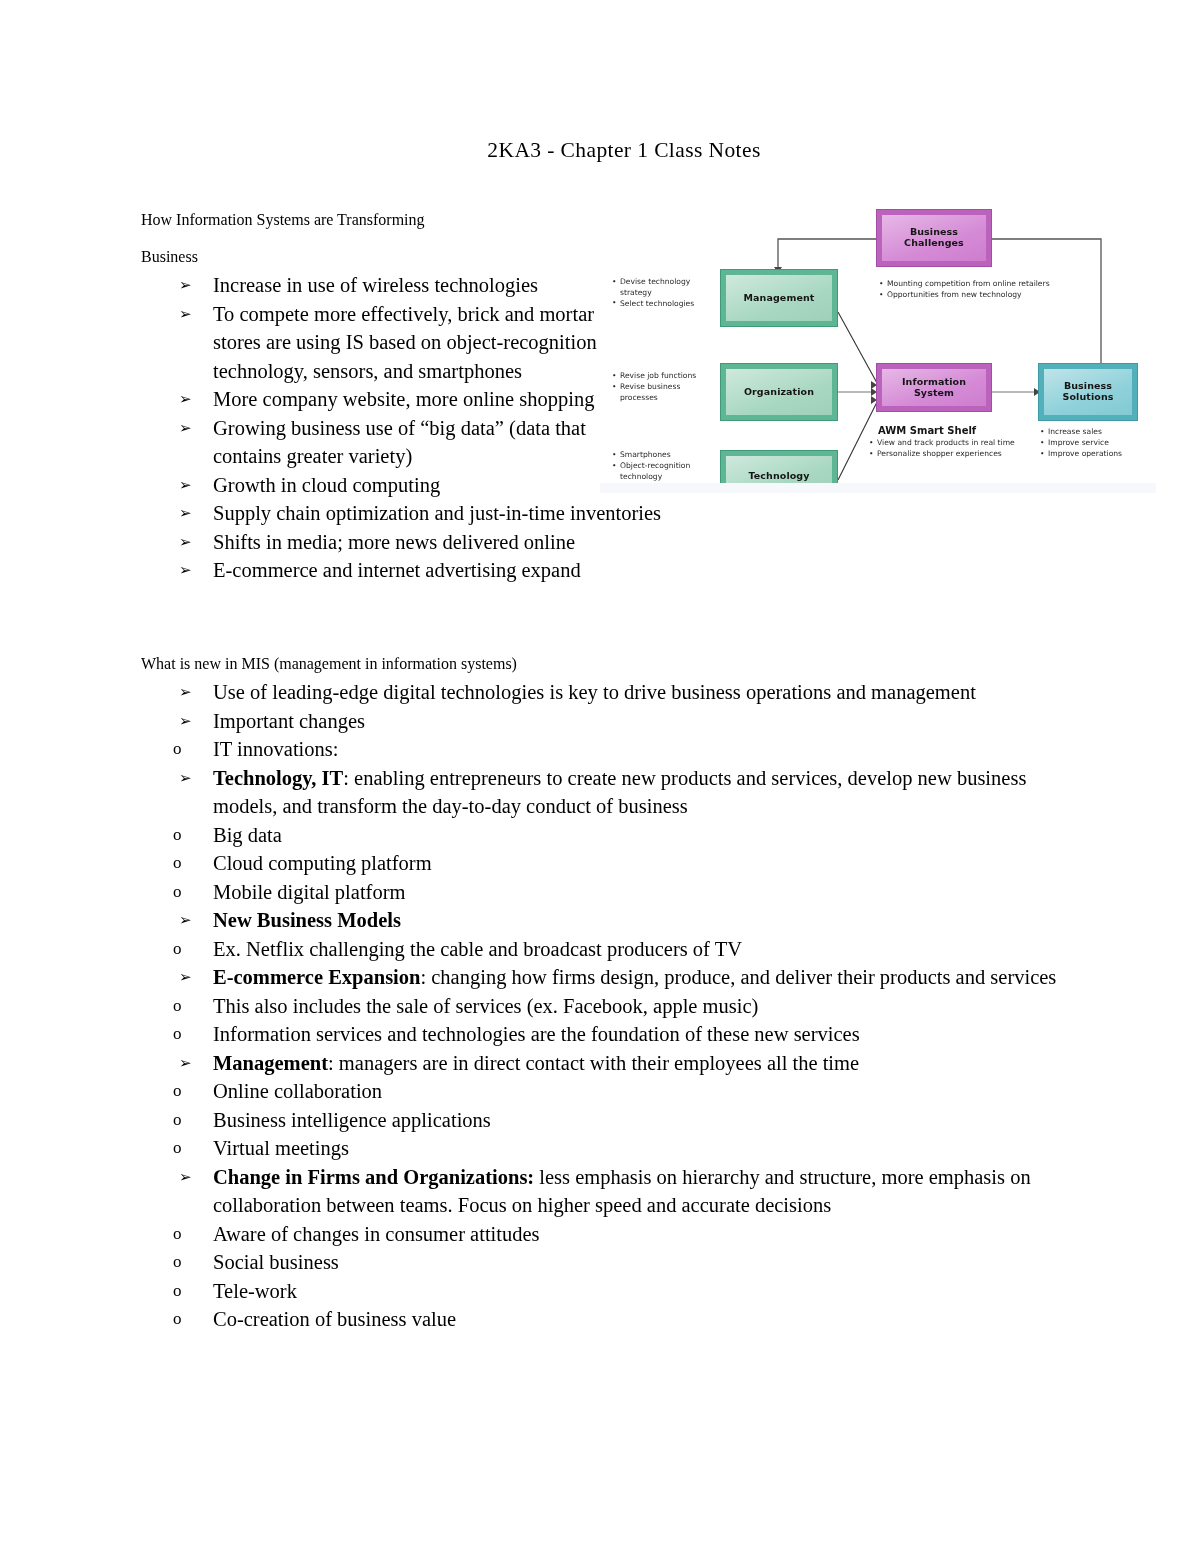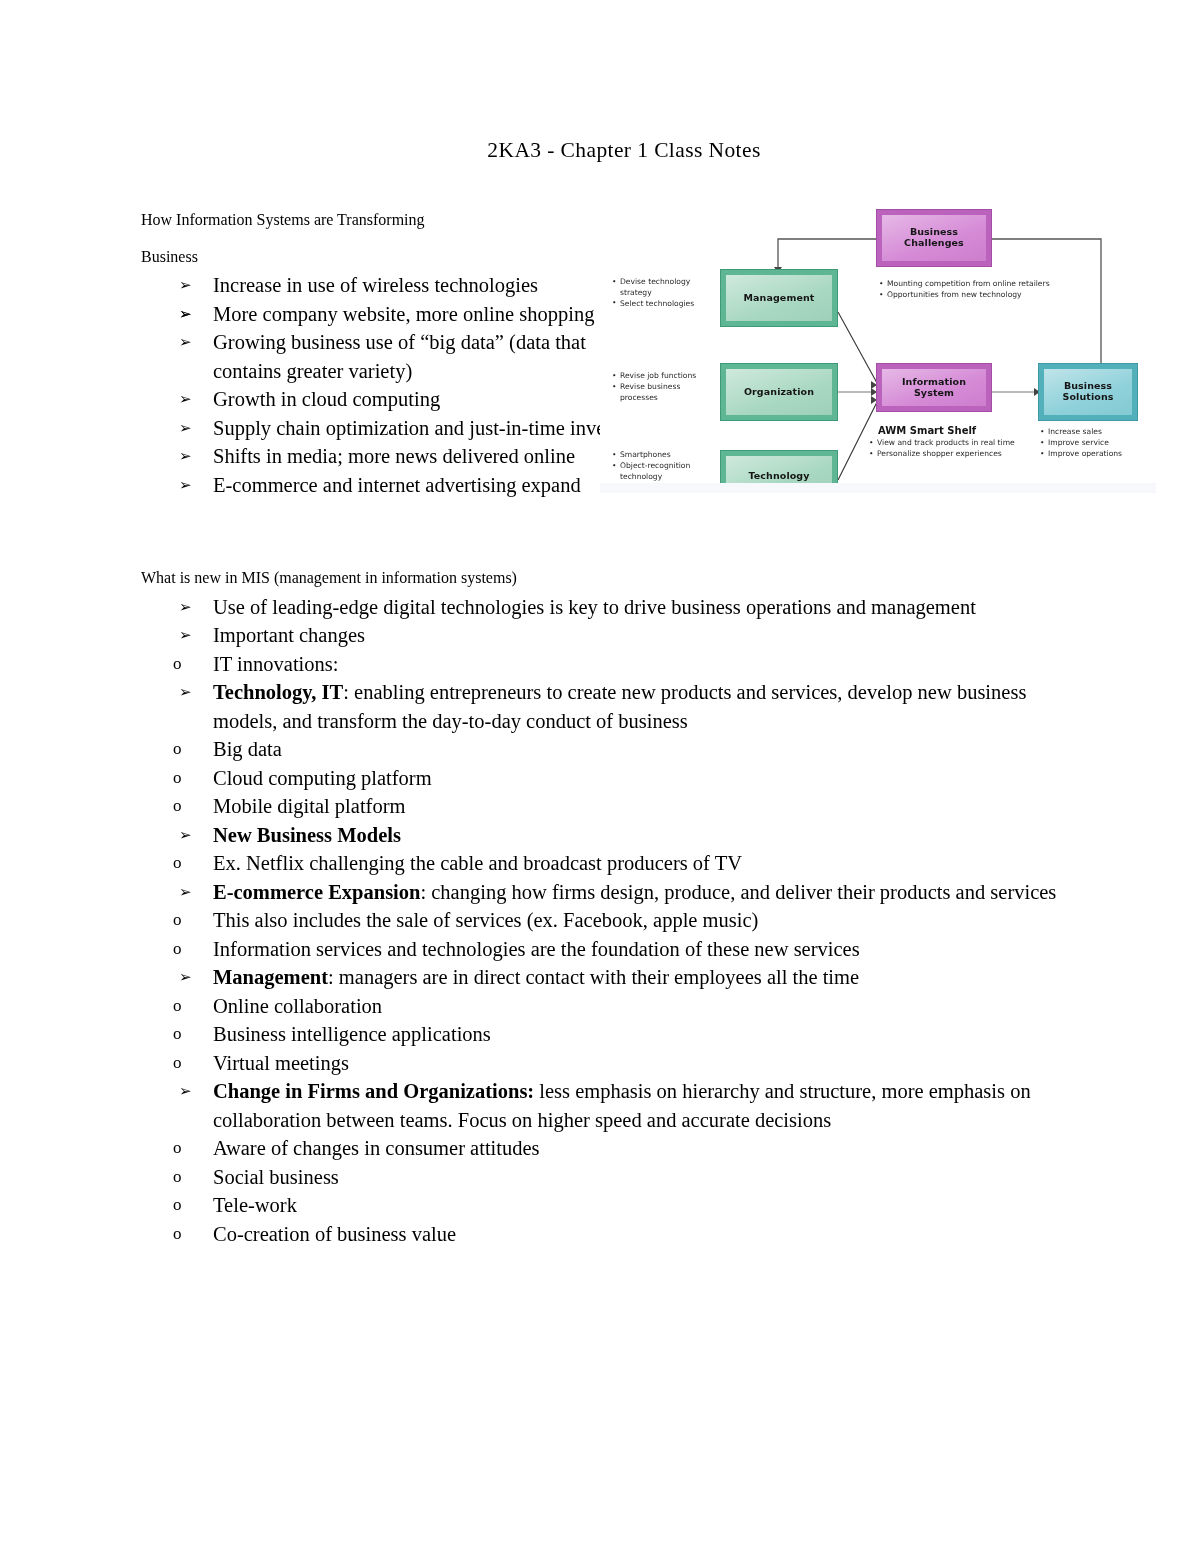--- a/index.html
+++ b/index.html
@@ -242,20 +242,21 @@
     <div class="heading-line">How Information Systems are Transforming</div>
     <div class="heading-line">Business</div>
 
     <ul class="lvl1">
       <li>
         <span class="bullet1">➢</span>
         <span class="narrow">Increase in use of wireless technologies</span>
       </li>
       <li>
         <span class="bullet1">➢</span>
+        <span class="narrow" style="display:block;">To compete more effectively, brick and mortar stores are using IS based on object-recognition technology, sensors, and smartphones</span>
       </li>
       <li>
         <span class="bullet1">➢</span>
         <span class="narrow" style="display:block;">More company website, more online shopping</span>
       </li>
       <li>
         <span class="bullet1">➢</span>
         <span class="narrow" style="display:block;">Growing business use of “big data” (data that contains greater variety)</span>
       </li>
       <li>

